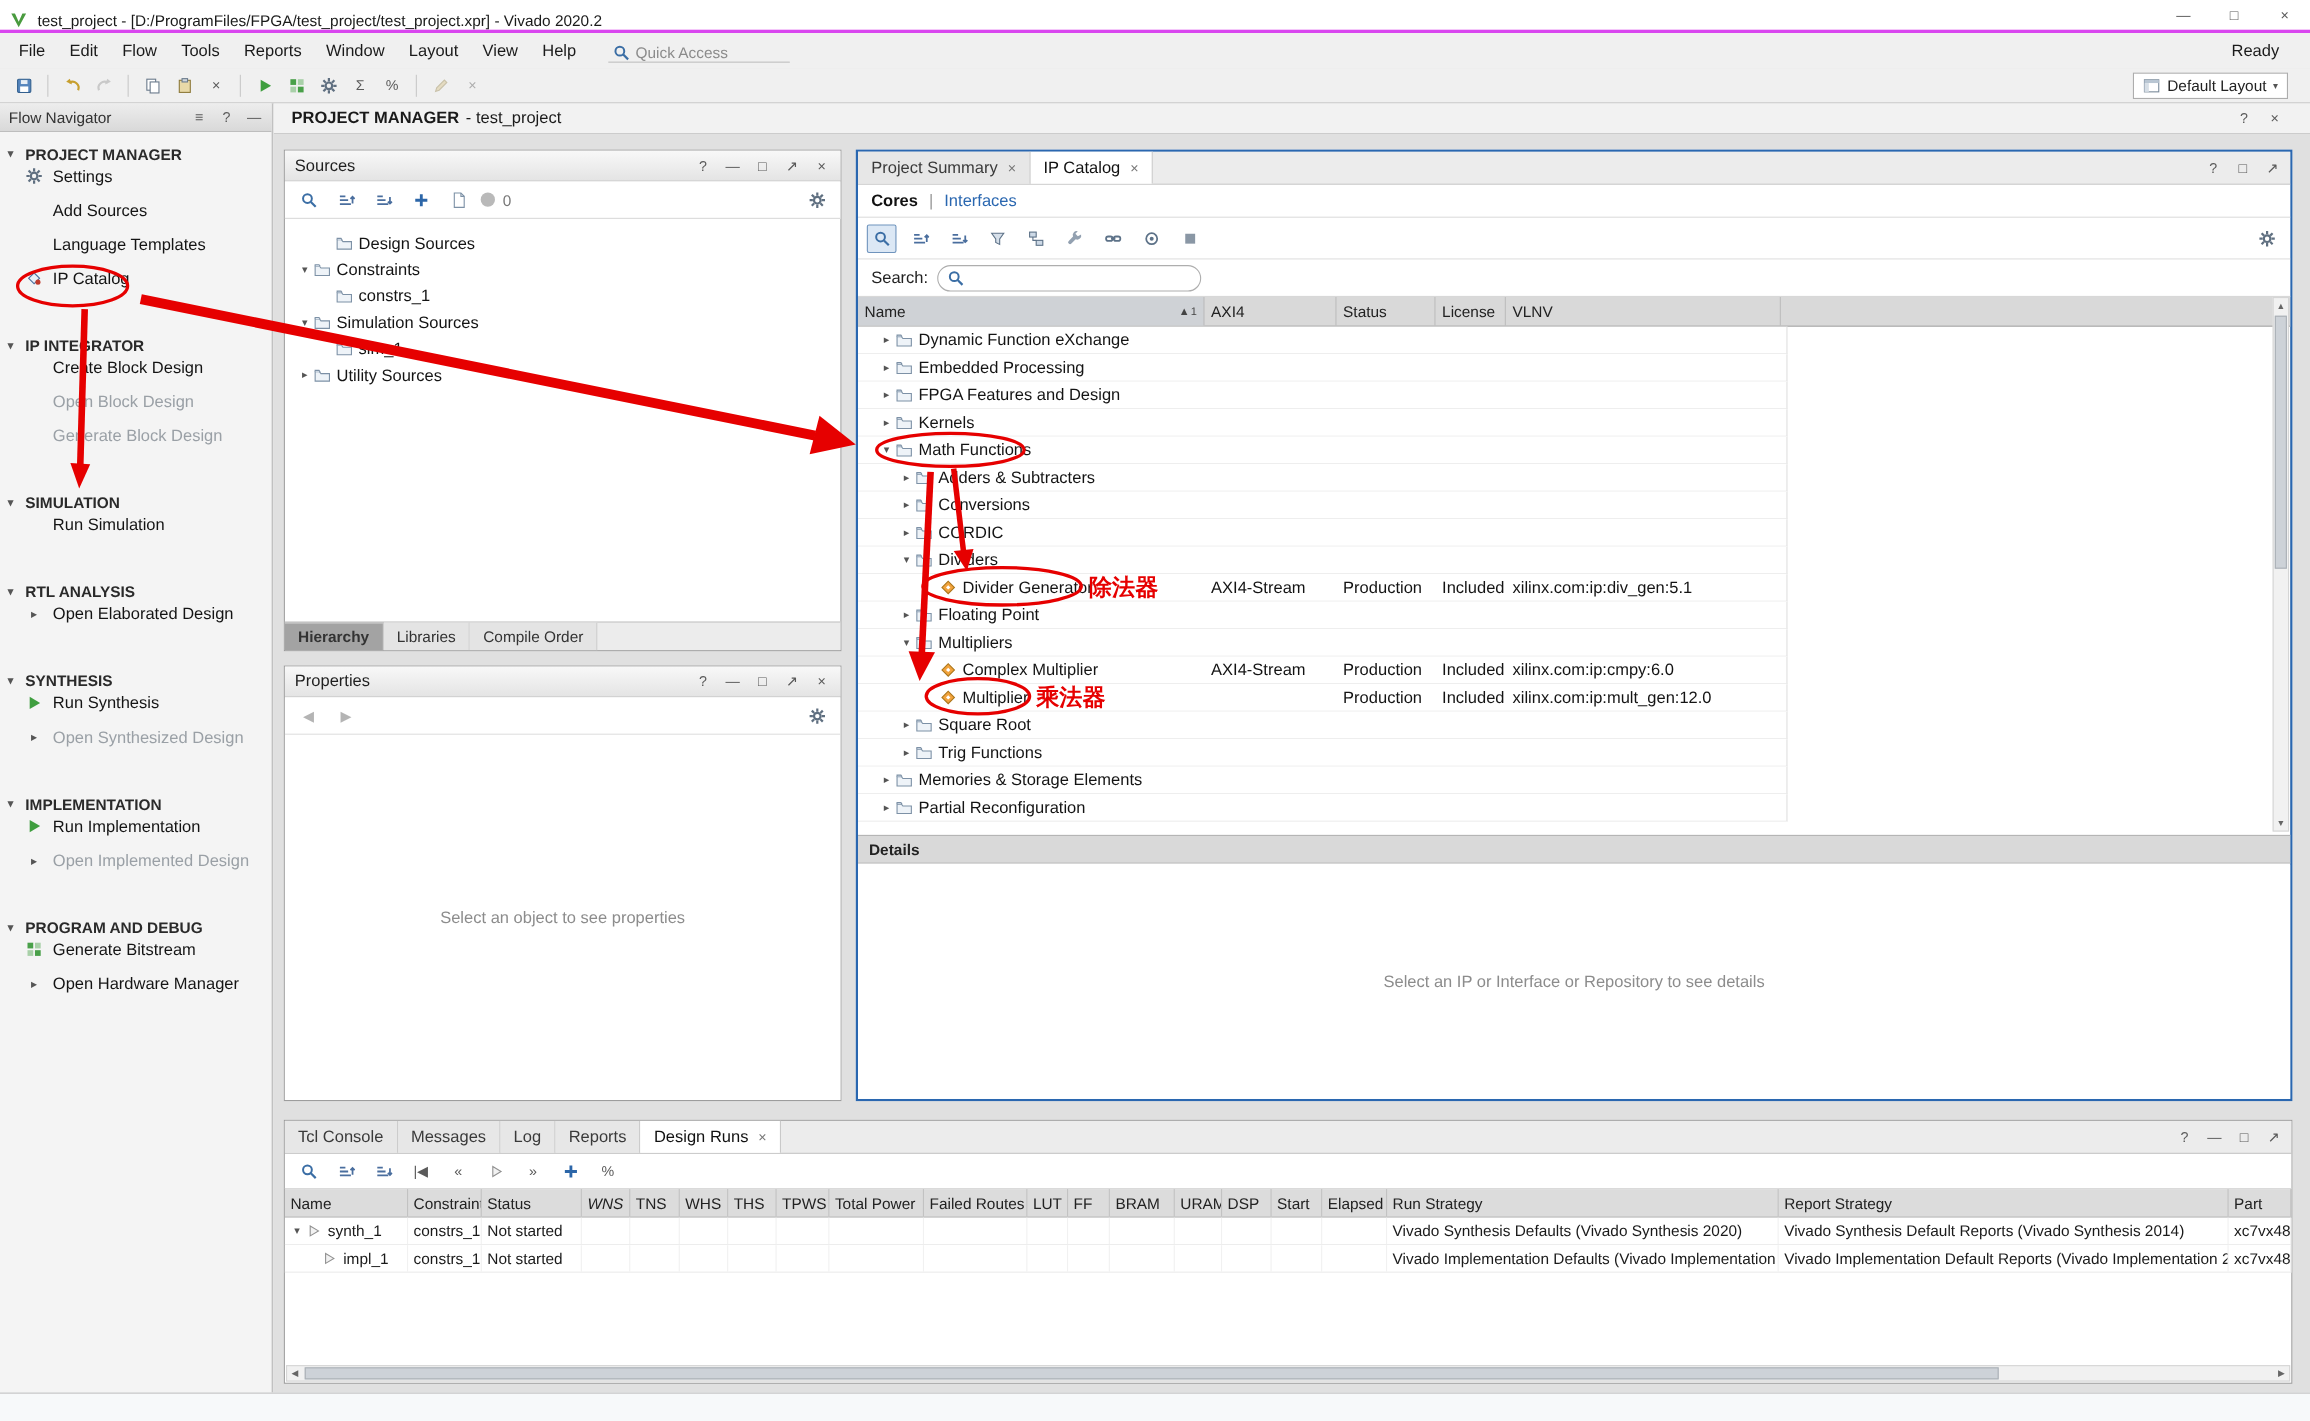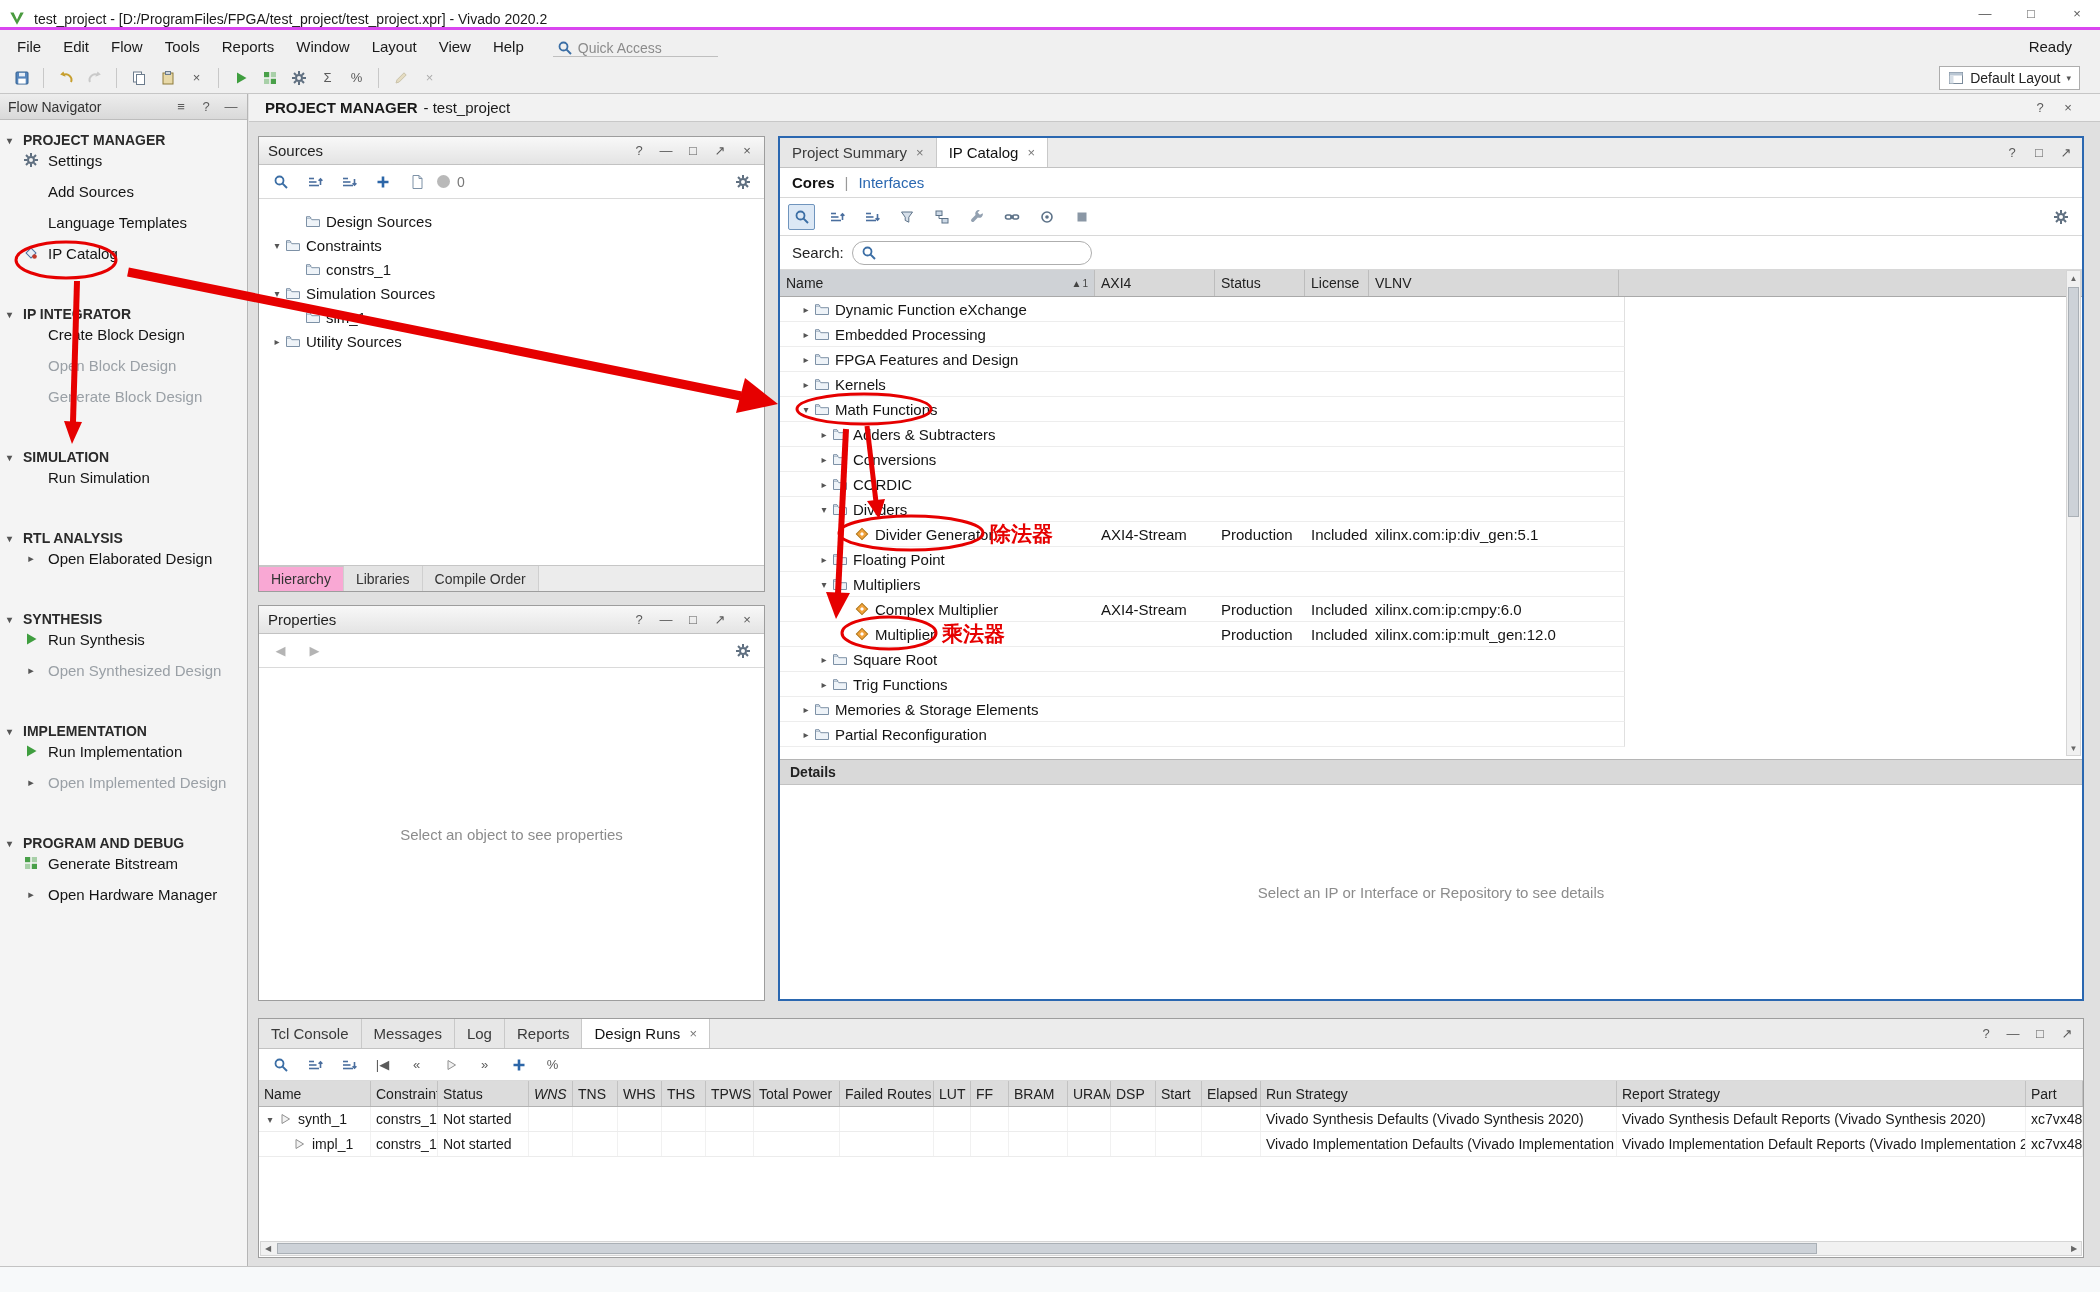--- a/index.html
+++ b/index.html
@@ -50,21 +50,21 @@
 
   
   #sources-tree{position:absolute;left:0;right:0;top:68px;bottom:26px;overflow:hidden;padding-top:4px}
   .s-row{height:24px;display:flex;align-items:center;font-size:15px;color:#141414}
   .exp{width:16px;text-align:center;font-size:10px;color:#555;flex:none}
   .icon16{width:16px;height:16px;display:inline-flex;align-items:center;justify-content:center;font-size:13px;color:#5a5a5a;flex:none}
   .icon16 svg{width:16px;height:16px}
   .s-label{margin-left:5px}
   #sources-tabs{position:absolute;left:0;right:0;bottom:0;height:26px;background:#ececec;border-top:1px solid #c6c6c6;display:flex;align-items:flex-end}
   .sub-tab{height:25px;display:flex;align-items:center;padding:0 12px;font-size:14px;color:#333;border-right:1px solid #cfcfcf;background:#e4e4e4}
-  .sub-tab.active{background:#f9a8d4;font-weight:normal;border-top:1px solid #c6c6c6;margin-top:-1px}
+  .sub-tab.active{background:#a3a3a3;font-weight:bold;border-top:1px solid #c6c6c6;margin-top:-1px}
 
   
   #prop-body{position:absolute;left:0;right:0;top:62px;bottom:0;display:flex;align-items:center;justify-content:center;color:#8c8c8c;font-size:15px;background:#fff}
 
   
   #ip-panel{border:2px solid #2a67b0}
   .doc-tabs{height:30px;background:#ececec;border-bottom:1px solid #c2c2c2;display:flex;align-items:stretch}
   .doc-tab{display:flex;align-items:center;gap:9px;padding:0 12px;font-size:15px;color:#3a3a3a;border-right:1px solid #c9c9c9;background:#e7e7e7}
   .doc-tab.active{background:#fff;color:#111}
   .tab-close{font-size:13px;color:#777}
@@ -1216,21 +1216,21 @@
           <span class="dr-cell" style="width: 86px;"></span>
           <span class="dr-cell" style="width: 94px;"></span>
           <span class="dr-cell" style="width: 37px;"></span>
           <span class="dr-cell" style="width: 38px;"></span>
           <span class="dr-cell" style="width: 59px;"></span>
           <span class="dr-cell" style="width: 43px;"></span>
           <span class="dr-cell" style="width: 45px;"></span>
           <span class="dr-cell" style="width: 46px;"></span>
           <span class="dr-cell" style="width: 59px;"></span>
           <span class="dr-cell" style="width: 356px;">Vivado Synthesis Defaults (Vivado Synthesis 2020)</span>
-          <span class="dr-cell" style="width: 409px;">Vivado Synthesis Default Reports (Vivado Synthesis 2020)</span>
+          <span class="dr-cell" style="width: 409px;">Vivado Synthesis Default Reports (Vivado Synthesis 2014)</span>
           <span class="dr-cell" style="width: 57px;">xc7vx485</span>
         </div>
         <div class="dr-row">
           <span class="dr-cell" style="width: 112px; padding-left: 18px;">
             <span class="exp" style="width: 14px;"></span>
             <span class="icon16">
               <svg viewBox="0 0 16 16">
                 <path d="M5 3.5 L12.5 8 5 12.5 Z" fill="#f2f2f2" stroke="#909090"></path>
               </svg>
             </span>

